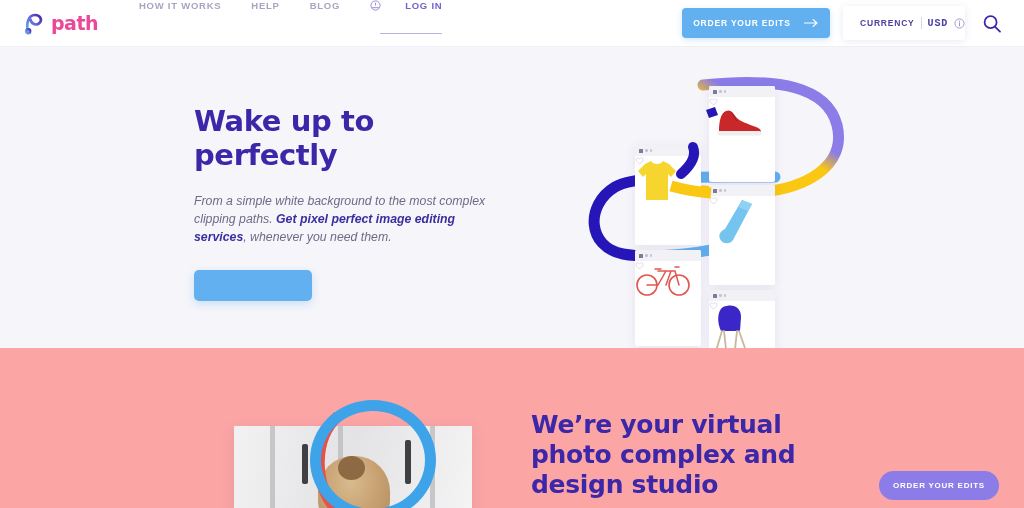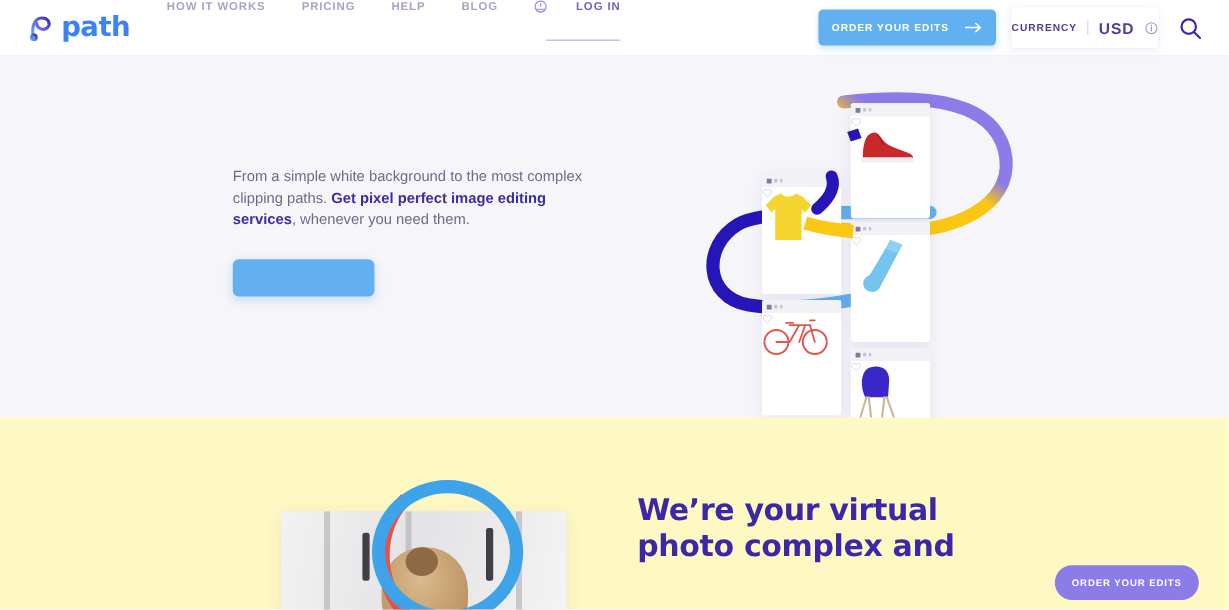--- a/index.html
+++ b/index.html
@@ -21,22 +21,22 @@
     border-bottom: 1px solid #f0eef7;
     z-index: 40;
   }
   .logo {
     position: absolute; left: 22px; top: 9px;
     display: flex; align-items: center; gap: 3px;
     height: 28px;
   }
   .logo-mark { width: 26px; height: 26px; display: block; }
   .logo-text {
-    font-size: 23px; font-weight: 700; letter-spacing: -0.5px;
-    color: #3b82f6; line-height: 26px;
+    font-size: 19px; font-weight: 700; letter-spacing: -0.5px;
+    color: #ec4899; line-height: 26px;
     font-family: "DejaVu Sans", sans-serif;
   }
 
   .nav {
     position: absolute; left: 124px; top: 0; height: 47px;
     display: flex; align-items: center; gap: 0;
   }
   .nav-item {
     display: flex; gap: 5px;
     font-size: 9.5px; font-weight: 700; letter-spacing: 0.75px;
@@ -71,26 +71,26 @@
     text-transform: uppercase;
   }
   .arrow-ico { width: 15px; height: 10px; display: block; }
 
   .currency {
     position: absolute; left: 843px; top: 6px;
     height: 34px; width: 122px;
     background: #ffffff;
     border-radius: 3px;
     box-shadow: 0 1px 7px rgba(90,70,170,0.13);
-    display: flex; align-items: center; justify-content: space-between; gap: 6px;
+    display: flex; align-items: center; justify-content: flex-end; gap: 6px;
     cursor: pointer;
   }
   .cur-label { font-size: 8.5px; font-weight: 700; letter-spacing: 0.8px; color: #4a3fa0; }
   .cur-div { width: 1px; height: 12px; background: #d9d4ec; }
-  .cur-val { font-size: 13px; font-weight: 700; letter-spacing: 0.8px; color: #4a3fa0; }
+  .cur-val { font-size: 10px; font-weight: 700; letter-spacing: 0.8px; color: #4a3fa0; font-family: Liberation Mono, monospace; }
   .info-ico { width: 11px; height: 11px; display: block; }
 
   .search-btn {
     position: absolute; left: 979px; top: 11px;
     width: 26px; height: 26px; cursor: pointer;
     display: flex; align-items: center; justify-content: center;
   }
 
   
   .hero {
@@ -99,22 +99,23 @@
     background: #f6f5fa;
     overflow: hidden;
   }
   .hero-copy { position: absolute; left: 194px; top: 57px; width: 330px; }
   .hero-title {
     font-size: 29px; line-height: 34px; font-weight: 700;
     color: #3b27a8; letter-spacing: -0.4px;
     font-family: "DejaVu Sans", sans-serif;
   }
   .hero-sub {
+    margin-top: 20px;
     font-size: 12.3px; line-height: 18px;
-    color: #6e6a88; width: 315px;
+    color: #6e6a88; width: 315px; font-style: italic;
   }
   .hero-sub b { color: #3b2fa0; font-weight: 700; }
   .get-started {
     margin-top: 24px;
     width: 118px; height: 31px;
     background: #62b0ef; border-radius: 5px;
     display: flex; align-items: center; justify-content: center; gap: 12px;
     cursor: pointer;
     box-shadow: 0 3px 8px rgba(98,176,239,0.30);
   }
@@ -143,21 +144,21 @@
   }
   .pcard-img {
     position: absolute; left: 0; right: 0; top: 0; bottom: 0;
     display: flex; align-items: center; justify-content: center;
   }
 
   
   .sec2 {
     position: absolute; top: 348px; left: 0;
     width: 1024px; height: 160px;
-    background: #fef9c3;
+    background: #fca5a5;
   }
   .photo-wrap { position: absolute; left: 222px; top: 52px; width: 270px; height: 120px; }
   .photo-frame {
     position: absolute; left: 12px; top: 26px;
     width: 238px; height: 94px;
     background: #e9e9ea;
     overflow: hidden;
     box-shadow: 0 3px 14px rgba(60,50,110,0.10);
   }
   .ph-wall { position: absolute; inset: 0; background: linear-gradient(100deg,#f2f2f3 0%,#e3e3e5 48%,#f4f4f5 100%); }
@@ -218,23 +219,20 @@
         <circle cx="6.2" cy="21.2" r="2.1" fill="none" stroke="url(#lg)" stroke-width="2.2"></circle>
       </svg>
       <span class="logo-text">path</span>
     </div>
 
     <div class="nav">
       <div class="nav-item">
         <span>HOW IT WORKS</span>
       </div>
       <div class="nav-item">
-        <span>PRICING</span>
-      </div>
-      <div class="nav-item">
         <span>HELP</span>
       </div>
       <div class="nav-item">
         <span>BLOG</span>
       </div>
       <div class="nav-item login">
         <svg class="login-icon" viewBox="0 0 12 12">
           <circle cx="6" cy="6" r="5" fill="none" stroke="#8f86d4" stroke-width="1"></circle>
           <path d="M2.2 8.4 H9.8" stroke="#8f86d4" stroke-width="1"></path>
           <path d="M6 3 V6" stroke="#8f86d4" stroke-width="1"></path>
@@ -267,21 +265,21 @@
         <circle cx="8.6" cy="8.2" r="6" fill="none" stroke="#3b27a8" stroke-width="1.8"></circle>
         <path d="M13.1 12.8 L18 17.6" stroke="#3b27a8" stroke-width="1.8" stroke-linecap="round"></path>
       </svg>
     </div>
   </div>
 
   <div class="hero">
 
     <div class="hero-copy">
       <h1 class="hero-title">
-        <br>
+        <span>Wake up to perfectly</span><br>
       </h1>
       <p class="hero-sub"><span>From a simple white background to the most complex clipping paths. </span><b>Get pixel perfect image editing services</b><span>, whenever you need them.</span></p>
       <div class="get-started">
         
         
       </div>
     </div>
 
     <div class="hero-art">
 
@@ -431,20 +429,21 @@
       </div>
       <svg class="arc-red" width="140" height="130" viewBox="0 0 140 130">
         <path d="M28 16 C4 38 2 84 28 112" fill="none" stroke="#e8504a" stroke-width="11" stroke-linecap="butt"></path>
       </svg>
       <i class="ring-blue"></i>
     </div>
 
     <h2 class="sec2-title">
       <span>We’re your virtual</span><br>
       <span>photo complex and</span><br>
+      <span>design studio</span>
     </h2>
   </div>
 
   <div class="order-btn2">
     <span>ORDER YOUR EDITS</span>
   </div>
 
 </div>
 
 </body></html>

